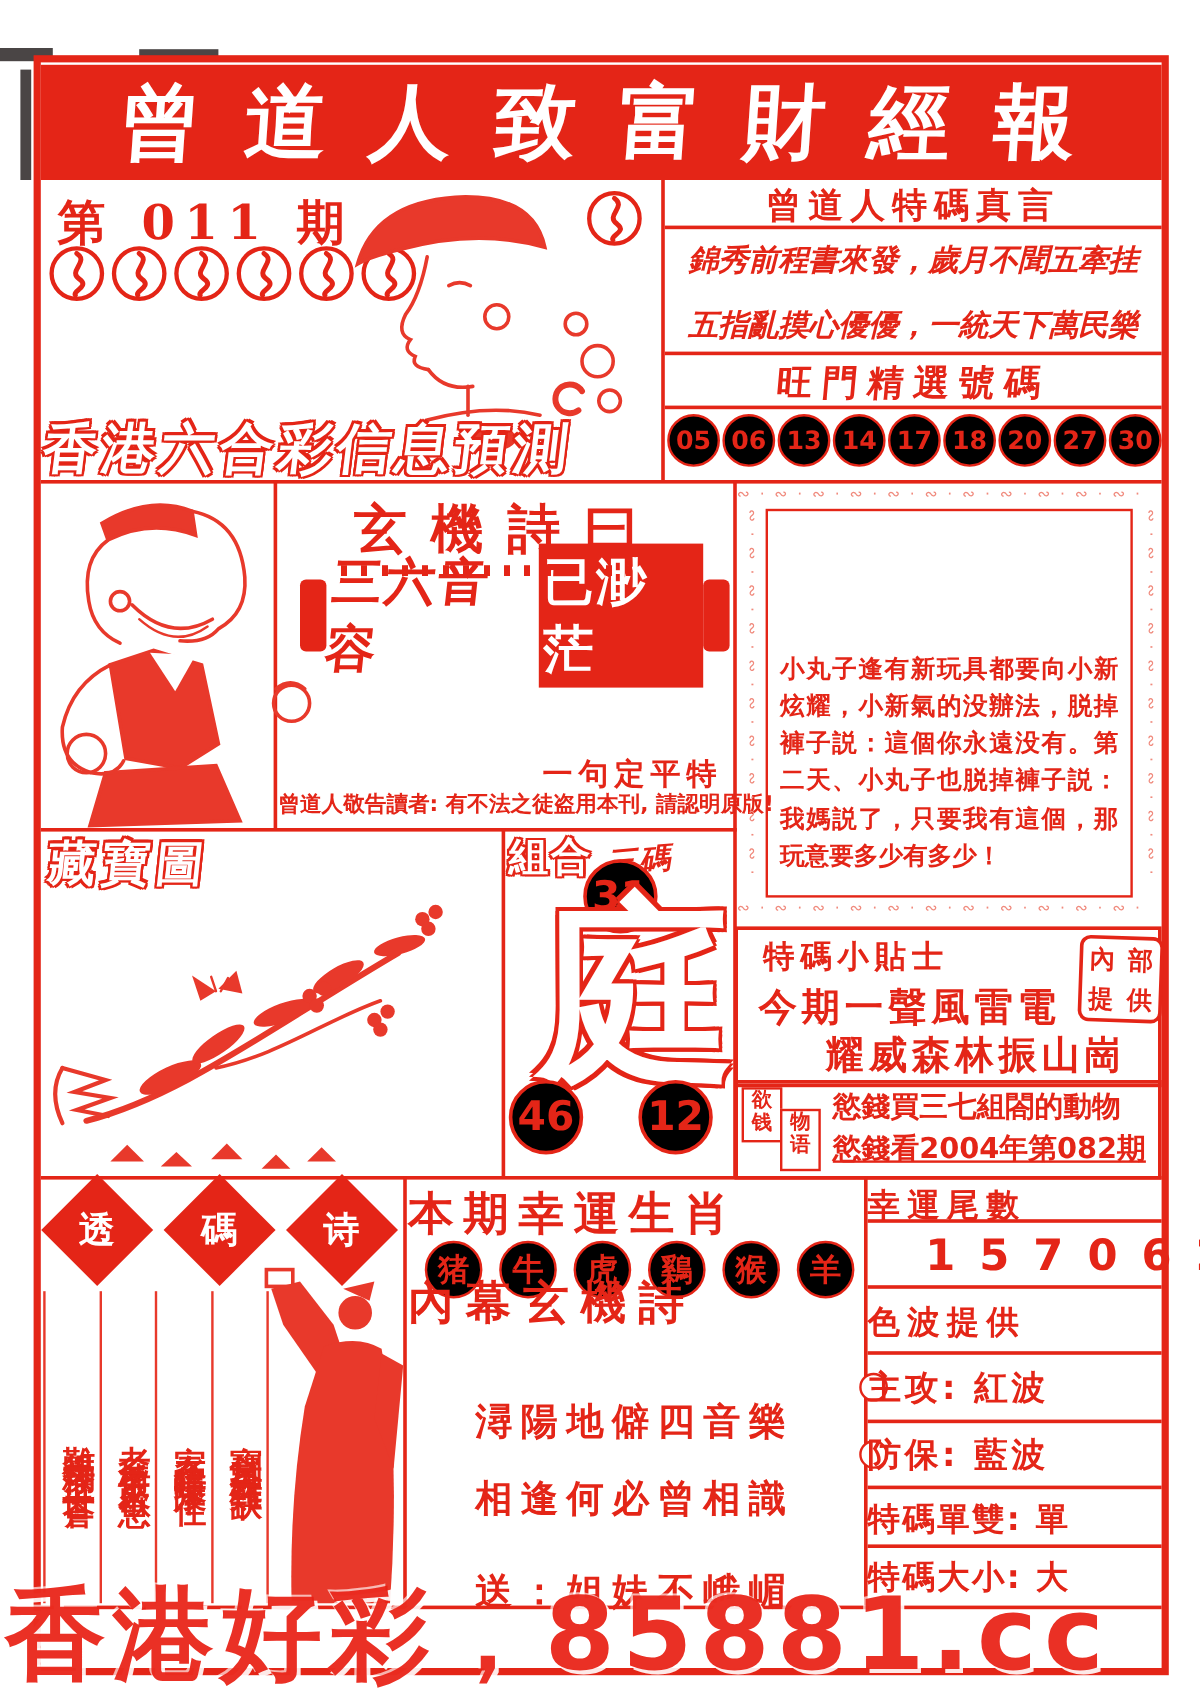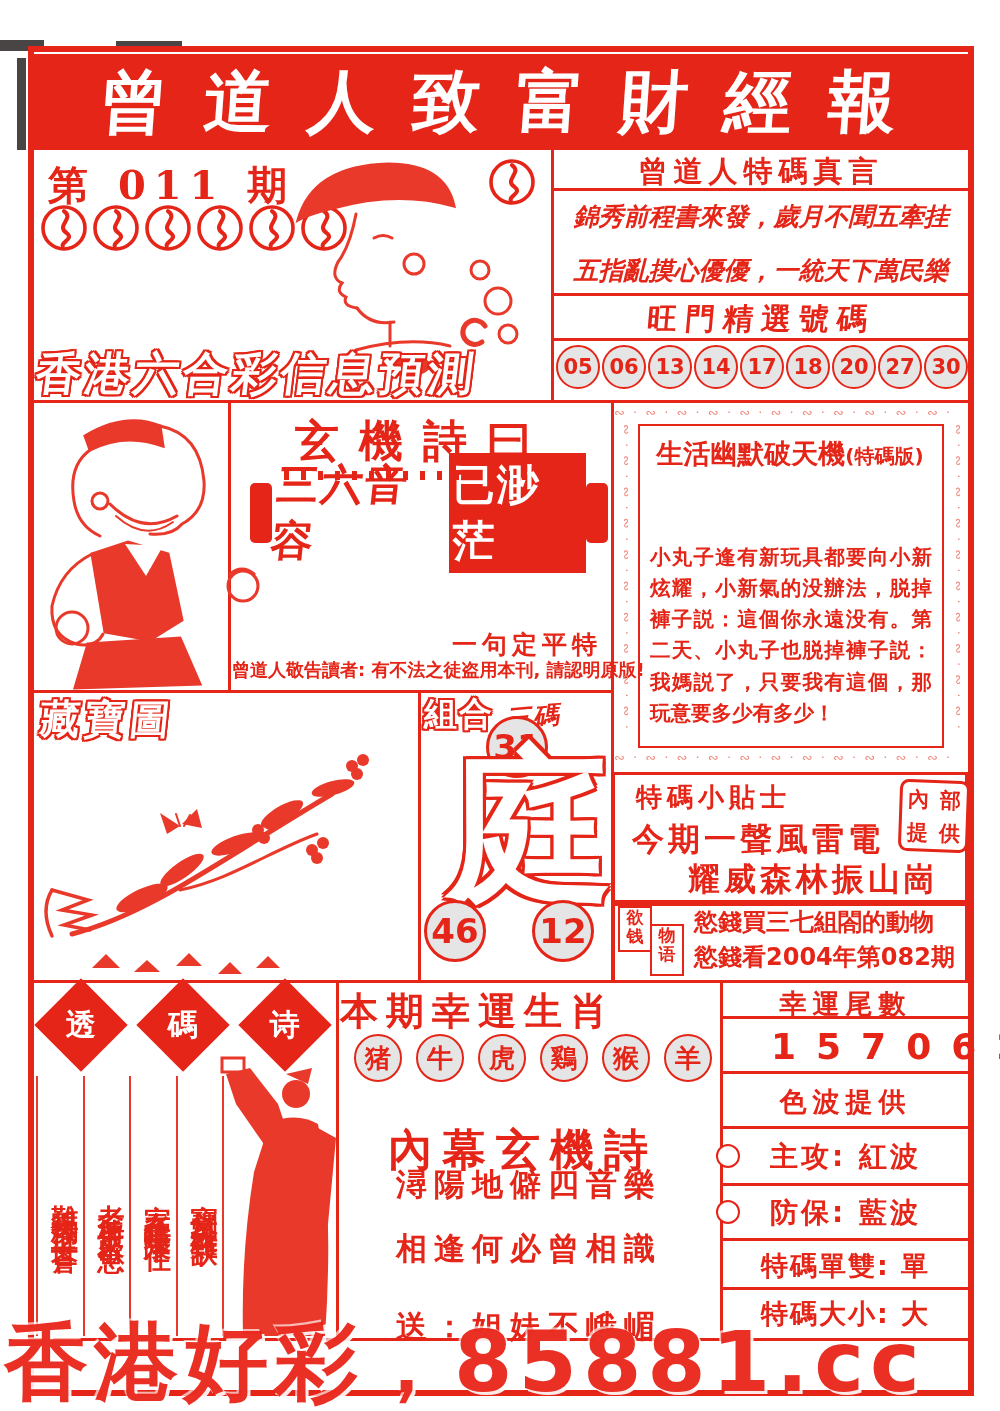--- a/index.html
+++ b/index.html
@@ -32,21 +32,21 @@
     left:34px;top:54px;width:934px;height:96px;background:var(--red);
     display:flex;align-items:center;justify-content:center;
   }
   .masthead span{
     color:#fff;font-size:68px;font-weight:bold;letter-spacing:36px;
     transform:skewX(-4deg);white-space:nowrap;padding-left:30px;
   }
   .ball{display:inline-block;}
   .num-circle{
     border:3px solid var(--red);border-radius:50%;display:flex;align-items:center;
-    justify-content:center;color:var(--red);font-weight:bold;box-sizing:border-box;background:#e5e5e5;
+    justify-content:center;color:var(--red);font-weight:bold;box-sizing:border-box;background:#000000;
   }
   .hot-row{left:556px;top:342px;width:412px;height:54px;display:flex;gap:1px;justify-content:space-between;}
   .hot-row .num-circle{width:44px;height:44px;font-size:21px;border-width:2.5px;margin-top:3px;}
   .zodiac-row{left:350px;top:1034px;width:366px;display:flex;gap:14px;justify-content:center;}
   .zodiac-row .num-circle{width:48px;height:48px;font-size:26px;border-width:2.5px;}
   .verse-line{font-style:italic;font-weight:bold;white-space:nowrap;}
   .orn{color:var(--red-soft);font-size:13px;overflow:hidden;letter-spacing:2px;line-height:20px;}
   .orn-v{writing-mode:vertical-rl;line-height:20px;}
   .bracket-box{left:250px;top:480px;width:358px;height:66px;display:flex;align-items:center;}
   .bracket-box::before{
@@ -69,21 +69,21 @@
   .stamp{
     left:899px;top:780px;width:64px;height:66px;border:3px solid var(--red);border-radius:9px;
     display:grid;grid-template-columns:1fr 1fr;place-items:center;font-family:"DejaVu Serif",serif;
     font-size:21px;font-weight:bold;color:var(--red);transform:rotate(2deg);background:#fff;
   }
   .money-cell{
     position:absolute;border:2px solid var(--red);color:var(--red);font-weight:bold;
     font-size:17px;line-height:19px;text-align:center;background:#fff;
   }
   .arc-icon{position:absolute;width:20px;height:20px;border:2.5px solid var(--red);border-radius:50%;background:#fff;}
-  .panel-text{left:723px;width:245px;text-align:center;font-weight:bold;color:var(--red);white-space:nowrap;}
+  .panel-text{left:723px;width:245px;font-weight:bold;color:var(--red);white-space:nowrap;}
   .mid-text{left:340px;width:378px;text-align:left;font-weight:bold;color:var(--red);white-space:nowrap;}
   .artifact{position:absolute;background:#2a2424;opacity:.85;}
   .watermark{
     left:4px;top:1306px;width:1000px;font-size:84px;font-weight:bold;letter-spacing:6px;
     color:rgba(232,32,20,.93);white-space:nowrap;
     text-shadow:3px 3px 0 rgba(255,255,255,.9),-2px -2px 0 rgba(255,255,255,.65);
     z-index:50;
   }
 </style>
 </head>
@@ -245,23 +245,20 @@
 
   <div class="abs serif b" style="left:452px;top:628px;font-size:25px;letter-spacing:5px;">一句定平特</div>
   <div class="abs b" style="left:232px;top:658px;width:378px;font-size:18px;white-space:nowrap;">曾道人敬告讀者: 有不法之徒盗用本刊, 請認明原版!</div>
 
   <div class="abs orn" style="left:614px;top:403px;width:354px;height:20px;">∾ · ∾ · ∾ · ∾ · ∾ · ∾ · ∾ · ∾ · ∾ · ∾ · ∾ · ∾ · ∾ · ∾ · ∾ · ∾ · ∾ · ∾ · ∾ · ∾ · ∾ · ∾ · ∾ · ∾ · ∾ · ∾ · ∾ · ∾ · ∾ · ∾ · ∾ · ∾ · ∾ · ∾ · ∾ · ∾ · ∾ · ∾ · ∾ · ∾ · ∾ · ∾ · ∾ · ∾ · ∾ · ∾ · ∾ · ∾ · ∾ · ∾ · ∾ · ∾ · ∾ · ∾ · ∾ · ∾ · ∾ · ∾ · ∾ · ∾ · </div>
   <div class="abs orn orn-v" style="left:614px;top:424px;width:22px;height:322px;">∾ · ∾ · ∾ · ∾ · ∾ · ∾ · ∾ · ∾ · ∾ · ∾ · ∾ · ∾ · ∾ · ∾ · ∾ · ∾ · ∾ · ∾ · ∾ · ∾ · ∾ · ∾ · ∾ · ∾ · ∾ · ∾ · ∾ · ∾ · ∾ · ∾ · ∾ · ∾ · ∾ · ∾ · ∾ · ∾ · ∾ · ∾ · ∾ · ∾ · ∾ · ∾ · ∾ · ∾ · ∾ · ∾ · ∾ · ∾ · ∾ · ∾ · ∾ · ∾ · ∾ · ∾ · ∾ · ∾ · ∾ · ∾ · ∾ · ∾ · </div>
   <div class="abs orn orn-v" style="left:946px;top:424px;width:22px;height:322px;">∾ · ∾ · ∾ · ∾ · ∾ · ∾ · ∾ · ∾ · ∾ · ∾ · ∾ · ∾ · ∾ · ∾ · ∾ · ∾ · ∾ · ∾ · ∾ · ∾ · ∾ · ∾ · ∾ · ∾ · ∾ · ∾ · ∾ · ∾ · ∾ · ∾ · ∾ · ∾ · ∾ · ∾ · ∾ · ∾ · ∾ · ∾ · ∾ · ∾ · ∾ · ∾ · ∾ · ∾ · ∾ · ∾ · ∾ · ∾ · ∾ · ∾ · ∾ · ∾ · ∾ · ∾ · ∾ · ∾ · ∾ · ∾ · ∾ · ∾ · </div>
   <div class="abs orn" style="left:614px;top:748px;width:354px;height:22px;">∾ · ∾ · ∾ · ∾ · ∾ · ∾ · ∾ · ∾ · ∾ · ∾ · ∾ · ∾ · ∾ · ∾ · ∾ · ∾ · ∾ · ∾ · ∾ · ∾ · ∾ · ∾ · ∾ · ∾ · ∾ · ∾ · ∾ · ∾ · ∾ · ∾ · ∾ · ∾ · ∾ · ∾ · ∾ · ∾ · ∾ · ∾ · ∾ · ∾ · ∾ · ∾ · ∾ · ∾ · ∾ · ∾ · ∾ · ∾ · ∾ · ∾ · ∾ · ∾ · ∾ · ∾ · ∾ · ∾ · ∾ · ∾ · ∾ · ∾ · </div>
   <div class="abs" style="left:638px;top:424px;width:302px;height:320px;border:2px solid var(--red);"></div>
 
-  <div class="abs ctr b" style="left:640px;top:436px;width:300px;font-size:27px;white-space:nowrap;">
-    <span>生活幽默破天機</span><span style="font-size:20px;">(特碼版)</span>
-  </div>
   <div class="abs b" style="left:650px;top:542px;width:282px;font-size:20.5px;line-height:1.52;text-align:justify;">小丸子逢有新玩具都要向小新炫耀，小新氣的没辦法，脱掉褲子説：這個你永遠没有。第二天、小丸子也脱掉褲子説：我媽説了，只要我有這個，那玩意要多少有多少！</div>
 
   <div class="line" style="left:34px;top:690px;width:580px;height:3px;"></div>
   <div class="line" style="left:418px;top:690px;width:3px;height:290px;"></div>
 
   <div class="abs b" style="left:40px;top:692px;font-size:40px;letter-spacing:5px;transform:skewX(-6deg);">
     <span class="outline">藏寶圖</span>
   </div>
 
   <div class="abs" style="left:30px;top:738px;">
@@ -323,21 +320,21 @@
   <div class="abs" style="left:612px;top:900px;width:350px;height:77px;border:3px solid var(--red);"></div>
   <div class="money-cell" style="left:618px;top:906px;width:30px;height:42px;">
     <div>欲</div>
     <div>钱</div>
   </div>
   <div class="money-cell" style="left:650px;top:924px;width:30px;height:48px;">
     <div>物</div>
     <div>语</div>
   </div>
   <div class="abs b" style="left:694px;top:906px;font-size:24px;white-space:nowrap;">慾錢買三七組閤的動物</div>
-  <div class="abs b" style="left:694px;top:941px;font-size:24px;white-space:nowrap;">慾錢看2004年第082期</div>
+  <div class="abs b" style="left:694px;top:941px;font-size:24px;white-space:nowrap;text-decoration:underline;">慾錢看2004年第082期</div>
 
   <div class="line" style="left:34px;top:980px;width:934px;height:3px;"></div>
   <div class="line" style="left:336px;top:980px;width:3px;height:358px;"></div>
   <div class="line" style="left:720px;top:980px;width:3px;height:358px;"></div>
 
   <div class="diamond" style="left:48px;top:992px;">
       <span>透</span>
     </div>
   <div class="diamond" style="left:150px;top:992px;">
       <span>碼</span>
@@ -370,21 +367,21 @@
   <div class="abs mid-text" style="top:986px;font-size:38px;letter-spacing:8px;">本期幸運生肖</div>
   <div class="abs zodiac-row">
 
   <span class="num-circle">猪</span>
       <span class="num-circle">牛</span>
       <span class="num-circle">虎</span>
       <span class="num-circle">鷄</span>
       <span class="num-circle">猴</span>
       <span class="num-circle">羊</span>
     </div>
-  <div class="abs mid-text" style="top:1121px;font-size:44px;letter-spacing:10px;margin-left:48px;">內幕玄機詩</div>
+  <div class="abs mid-text" style="top:1060px;font-size:38px;letter-spacing:10px;">內幕玄機詩</div>
   <div class="abs" style="left:340px;top:1164px;width:378px;">
 
       <div class="ctr b" style="font-size:31px;letter-spacing:7px;margin-bottom:22px;color:var(--red);white-space:nowrap;">潯陽地僻四音樂</div>
 
       <div class="ctr b" style="font-size:31px;letter-spacing:7px;margin-bottom:36px;color:var(--red);white-space:nowrap;">相逢何必曾相識</div>
 
       <div class="ctr b" style="font-size:31px;letter-spacing:7px;margin-bottom:36px;color:var(--red);white-space:nowrap;">送：姐妹不峨嵋</div>
     </div>
 
   <div class="abs panel-text" style="top:986px;font-size:27px;letter-spacing:6px;">幸運尾數</div>

